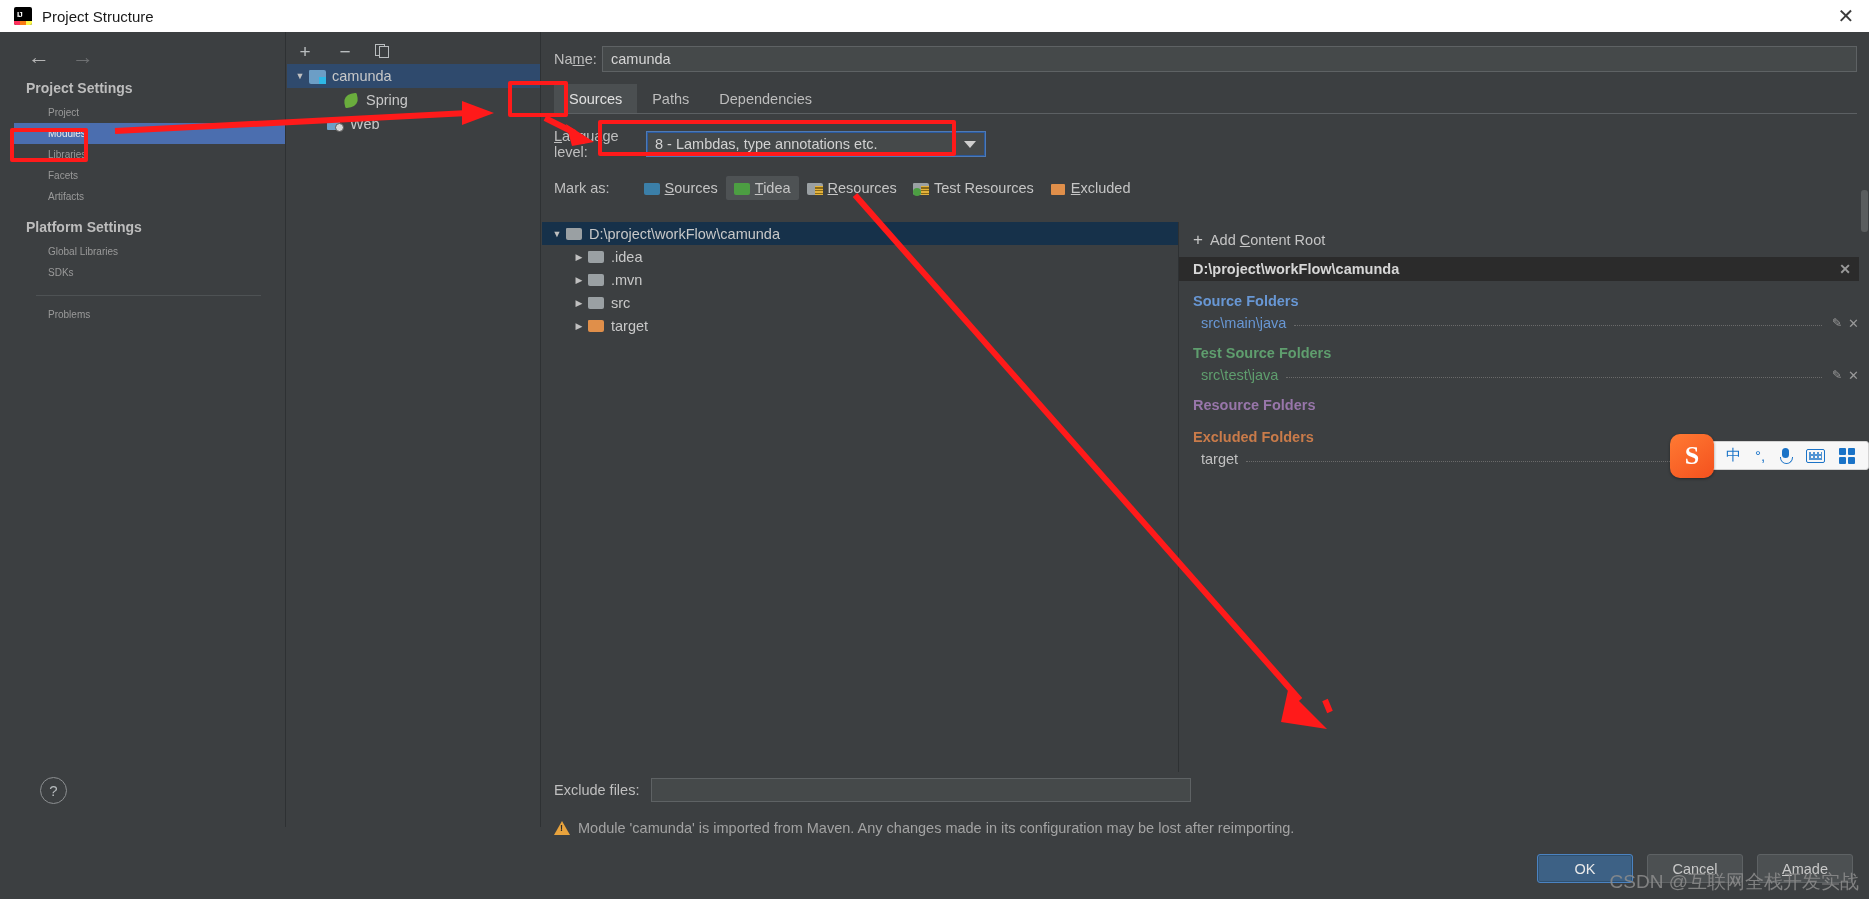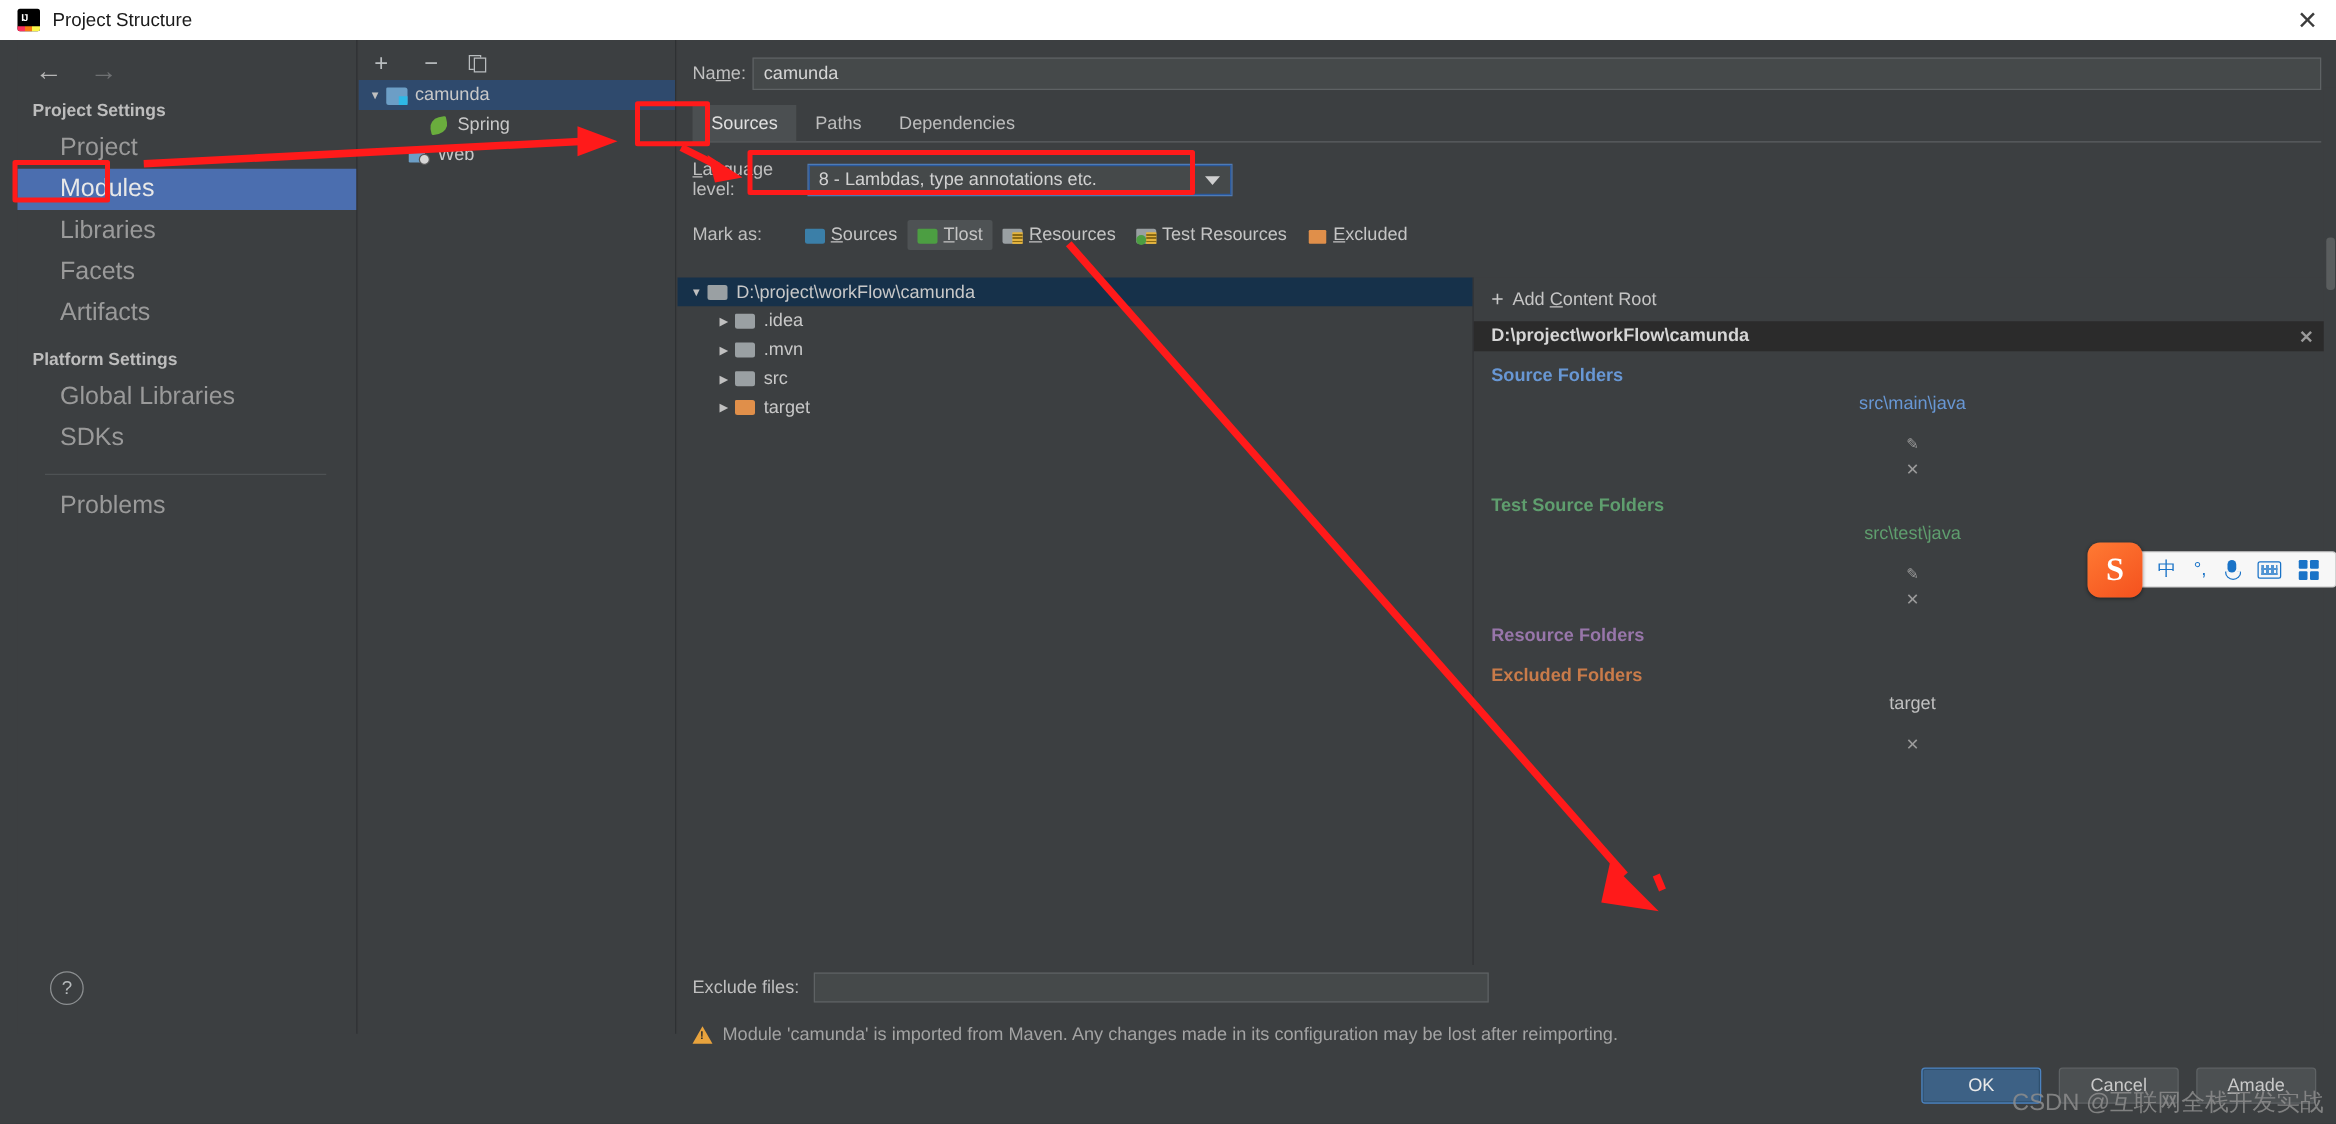--- a/index.html
+++ b/index.html
@@ -40,21 +40,21 @@
 
   
   .sidebar {
     position:absolute; left:14px; top:0; width:272px; height:795px;
     background:#3c3f41; border-right:1px solid #2e3133;
   }
   .nav-arrows { display:flex; gap:22px; padding:14px 0 0 14px; }
   .nav-arrow { font-size:22px; line-height:1; color:#b5b5b5; cursor:pointer; }
   .nav-arrow.disabled { color:#6e7072; cursor:default; }
   .group-header { color:#bdbdbd; font-weight:bold; font-size:14px; padding:12px 0 6px 12px; }
-  .nav-item { color:#9a9a9a; font-size:20px; padding:5px 0 5px 34px; cursor:pointer; }
+  .nav-item { color:#9a9a9a; font-size:10px; padding:5px 0 5px 34px; cursor:pointer; }
   .nav-item.selected { background:#4b6eaf; color:#e8e8e8; }
   .nav-sep { height:1px; background:#4e5254; margin:12px 24px 8px 22px; }
 
   .help-btn {
     position:absolute; left:26px; bottom:23px; width:27px; height:27px;
     border-radius:50%; border:1px solid #8c8f91; color:#b7bbbd;
     display:flex; align-items:center; justify-content:center; font-size:15px; cursor:pointer;
   }
 
   
@@ -129,21 +129,21 @@
   .root-path {
     background:#2b2b2b; color:#d6d6d6; font-weight:bold; font-size:14.5px;
     padding:4px 14px; display:flex; align-items:center; justify-content:space-between;
   }
   .xmark { color:#9a9a9a; font-size:14px; cursor:pointer; padding:0 4px; }
   .sec-title { font-weight:bold; font-size:14.5px; padding:12px 0 4px 14px; }
   .sec-title.src { color:#6897d4; }
   .sec-title.test { color:#5f9e6e; }
   .sec-title.res { color:#9876aa; }
   .sec-title.exc { color:#c97b4a; }
-  .sec-item { display:flex; align-items:center; padding:2px 10px 2px 22px; font-size:14.5px; gap:6px;flex-direction:column; }
+  .sec-item { display:flex; align-items:center; padding:2px 10px 2px 22px; font-size:14.5px; gap:6px; }
   .sec-item .txt { white-space:nowrap; }
   .sec-item .dots { flex:1; border-bottom:1px dotted #6a6a6a; margin:0 4px 4px 2px; height:9px; }
   .sec-item .pencil { color:#9a9a9a; font-size:12px; cursor:pointer; }
   .sec-item .close { color:#9a9a9a; font-size:13px; cursor:pointer; }
   .sec-item.src .txt { color:#6897d4; }
   .sec-item.test .txt { color:#5f9e6e; }
   .sec-item.res .txt { color:#9876aa; }
   .sec-item.exc .txt { color:#c0c0c0; }
 
   
@@ -329,21 +329,21 @@
           <span class="mi">
               <i class="mi-base" style="background:#3b7fa8;"></i>
             </span>
           <span><u>S</u><span>ources</span></span>
         </div>
 
         <div class="mark-btn on">
           <span class="mi">
               <i class="mi-base" style="background:#4c9e42;"></i>
             </span>
-          <span><u>T</u><span>lost</span></span>
+          <span><u>T</u><span>idea</span></span>
         </div>
 
         <div class="mark-btn">
           <span class="mi">
               <i class="mi-base" style="background:#9aa0a3;"></i>
               <i class="mi-lines"></i>
             </span>
           <span><u>R</u><span>esources</span></span>
         </div>
 

